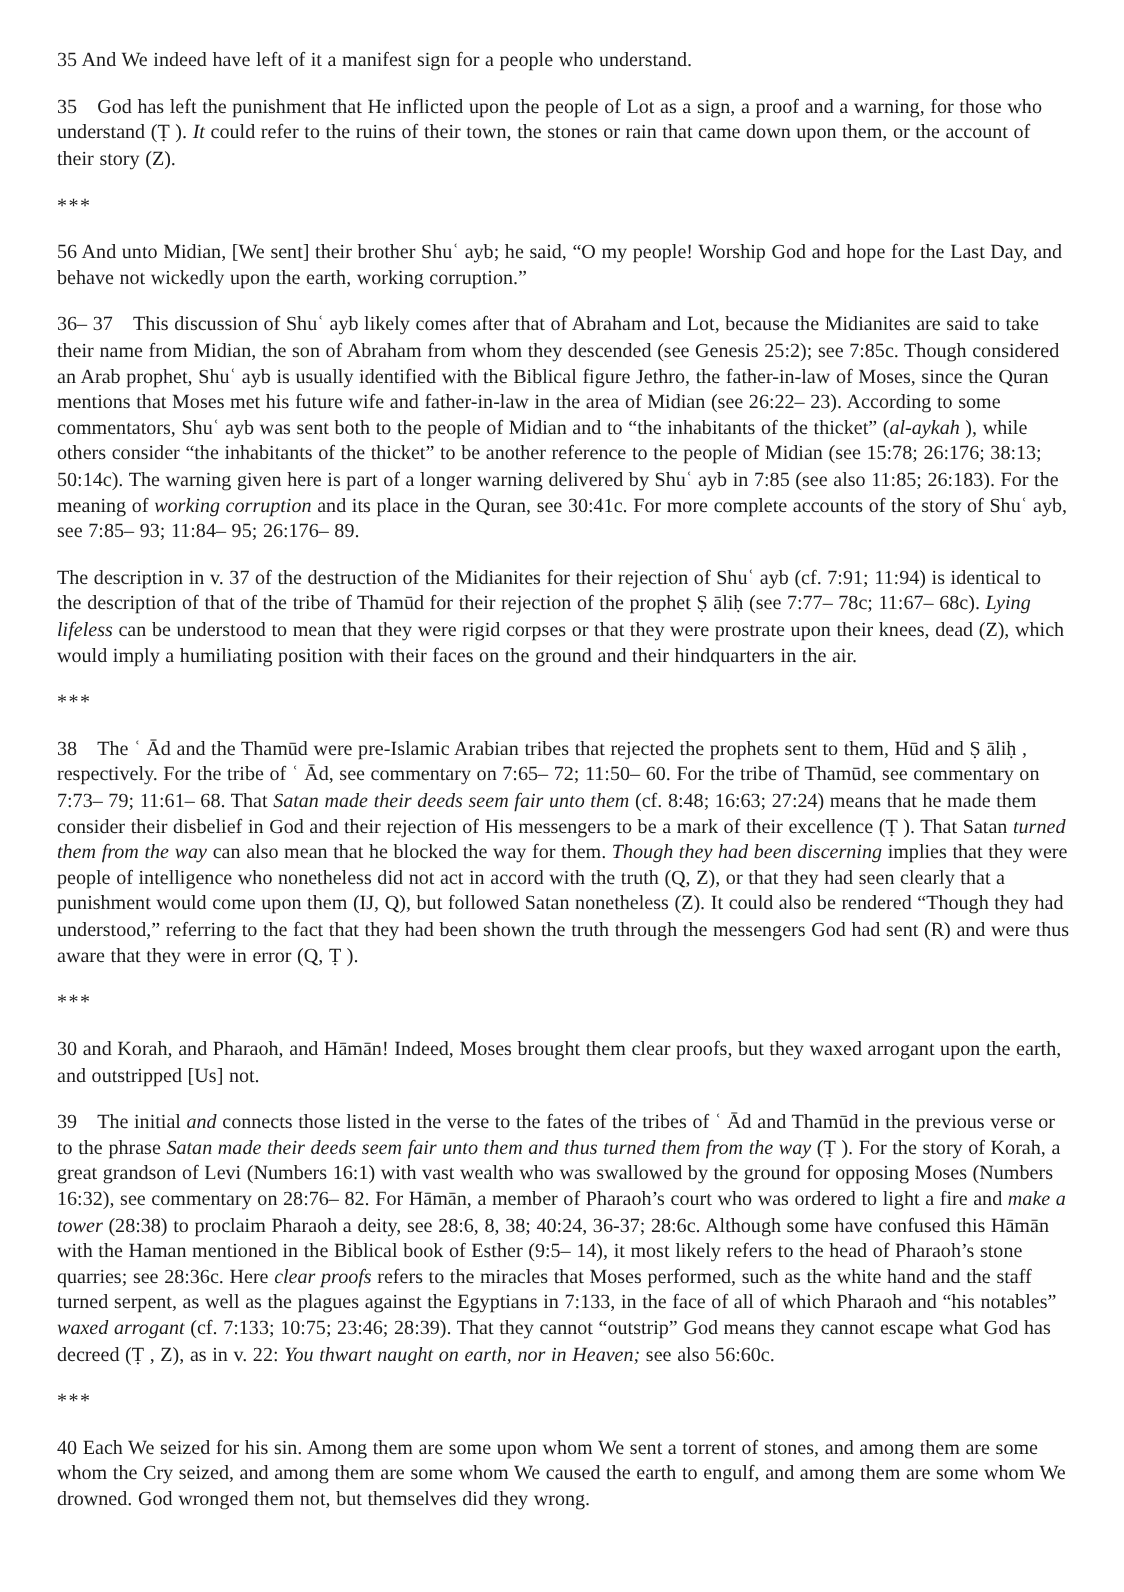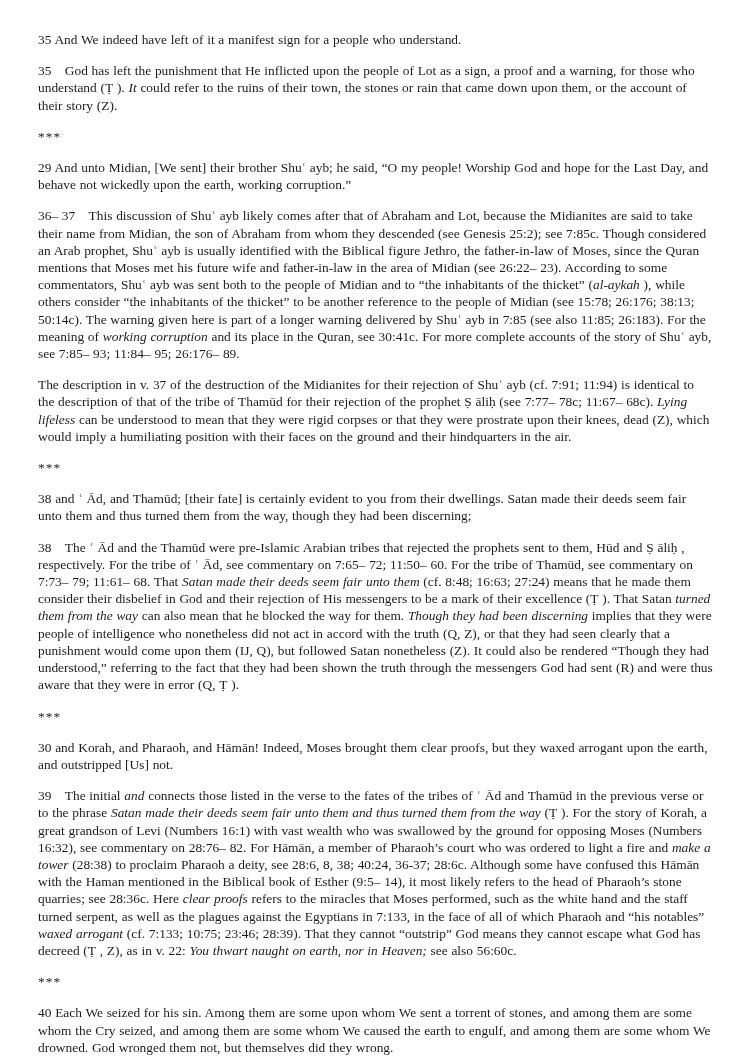--- a/index.html
+++ b/index.html
@@ -31,24 +31,23 @@
   }
   i { }
 </style>
 </head>
 <body>
 
 <main class="page">
     <p class="verse"><span>35 And We indeed have left of it a manifest sign for a people who understand.</span></p>
     <p class="commentary"><span>35 God has left the punishment that He inflicted upon the people of Lot as a sign, a proof and a warning, for those who understand (Ṭ ). </span><i>It</i><span> could refer to the ruins of their town, the stones or rain that came down upon them, or the account of their story (Z).</span></p>
     <p class="separator">***</p>
-    <p class="verse"><span>29 And unto Midian, [We sent] their brother Shuʿ ayb; he said, “O my people! Worship God and hope for the Last Day, and behave not wickedly upon the earth, working corruption.”</span></p>
+    <p class="verse"><span>56 And unto Midian, [We sent] their brother Shuʿ ayb; he said, “O my people! Worship God and hope for the Last Day, and behave not wickedly upon the earth, working corruption.”</span></p>
     <p class="commentary"><span>36– 37 This discussion of Shuʿ ayb likely comes after that of Abraham and Lot, because the Midianites are said to take their name from Midian, the son of Abraham from whom they descended (see Genesis 25:2); see 7:85c. Though considered an Arab prophet, Shuʿ ayb is usually identified with the Biblical figure Jethro, the father-in-law of Moses, since the Quran mentions that Moses met his future wife and father-in-law in the area of Midian (see 26:22– 23). According to some commentators, Shuʿ ayb was sent both to the people of Midian and to “the inhabitants of the thicket” (</span><i>al-aykah</i><span> ), while others consider “the inhabitants of the thicket” to be another reference to the people of Midian (see 15:78; 26:176; 38:13; 50:14c). The warning given here is part of a longer warning delivered by Shuʿ ayb in 7:85 (see also 11:85; 26:183). For the meaning of </span><i>working corruption</i><span> and its place in the Quran, see 30:41c. For more complete accounts of the story of Shuʿ ayb, see 7:85– 93; 11:84– 95; 26:176– 89.</span></p>
     <p class="commentary"><span>The description in v. 37 of the destruction of the Midianites for their rejection of Shuʿ ayb (cf. 7:91; 11:94) is identical to the description of that of the tribe of Thamūd for their rejection of the prophet Ṣ āliḥ (see 7:77– 78c; 11:67– 68c). </span><i>Lying lifeless</i><span> can be understood to mean that they were rigid corpses or that they were prostrate upon their knees, dead (Z), which would imply a humiliating position with their faces on the ground and their hindquarters in the air.</span></p>
     <p class="separator">***</p>
-    <p class="verse"><span>38 and ʿ Ād, and Thamūd; [their fate] is certainly evident to you from their dwellings. Satan made their deeds seem fair unto them and thus turned them from the way, though they had been discerning;</span></p>
     <p class="commentary"><span>38 The ʿ Ād and the Thamūd were pre-Islamic Arabian tribes that rejected the prophets sent to them, Hūd and Ṣ āliḥ , respectively. For the tribe of ʿ Ād, see commentary on 7:65– 72; 11:50– 60. For the tribe of Thamūd, see commentary on 7:73– 79; 11:61– 68. That </span><i>Satan made their deeds seem fair unto them</i><span> (cf. 8:48; 16:63; 27:24) means that he made them consider their disbelief in God and their rejection of His messengers to be a mark of their excellence (Ṭ ). That Satan </span><i>turned them from the way</i><span> can also mean that he blocked the way for them. </span><i>Though they had been discerning</i><span> implies that they were people of intelligence who nonetheless did not act in accord with the truth (Q, Z), or that they had seen clearly that a punishment would come upon them (IJ, Q), but followed Satan nonetheless (Z). It could also be rendered “Though they had understood,” referring to the fact that they had been shown the truth through the messengers God had sent (R) and were thus aware that they were in error (Q, Ṭ ).</span></p>
     <p class="separator">***</p>
     <p class="verse"><span>30 and Korah, and Pharaoh, and Hāmān! Indeed, Moses brought them clear proofs, but they waxed arrogant upon the earth, and outstripped [Us] not.</span></p>
     <p class="commentary"><span>39 The initial </span><i>and</i><span> connects those listed in the verse to the fates of the tribes of ʿ Ād and Thamūd in the previous verse or to the phrase </span><i>Satan made their deeds seem fair unto them and thus turned them from the way</i><span> (Ṭ ). For the story of Korah, a great grandson of Levi (Numbers 16:1) with vast wealth who was swallowed by the ground for opposing Moses (Numbers 16:32), see commentary on 28:76– 82. For Hāmān, a member of Pharaoh’s court who was ordered to light a fire and </span><i>make a tower</i><span> (28:38) to proclaim Pharaoh a deity, see 28:6, 8, 38; 40:24, 36-37; 28:6c. Although some have confused this Hāmān with the Haman mentioned in the Biblical book of Esther (9:5– 14), it most likely refers to the head of Pharaoh’s stone quarries; see 28:36c. Here </span><i>clear proofs</i><span> refers to the miracles that Moses performed, such as the white hand and the staff turned serpent, as well as the plagues against the Egyptians in 7:133, in the face of all of which Pharaoh and “his notables” </span><i>waxed arrogant</i><span> (cf. 7:133; 10:75; 23:46; 28:39). That they cannot “outstrip” God means they cannot escape what God has decreed (Ṭ , Z), as in v. 22: </span><i>You thwart naught on earth, nor in Heaven;</i><span> see also 56:60c.</span></p>
     <p class="separator">***</p>
     <p class="verse"><span>40 Each We seized for his sin. Among them are some upon whom We sent a torrent of stones, and among them are some whom the Cry seized, and among them are some whom We caused the earth to engulf, and among them are some whom We drowned. God wronged them not, but themselves did they wrong.</span></p>
   </main>
 
 </body></html>

